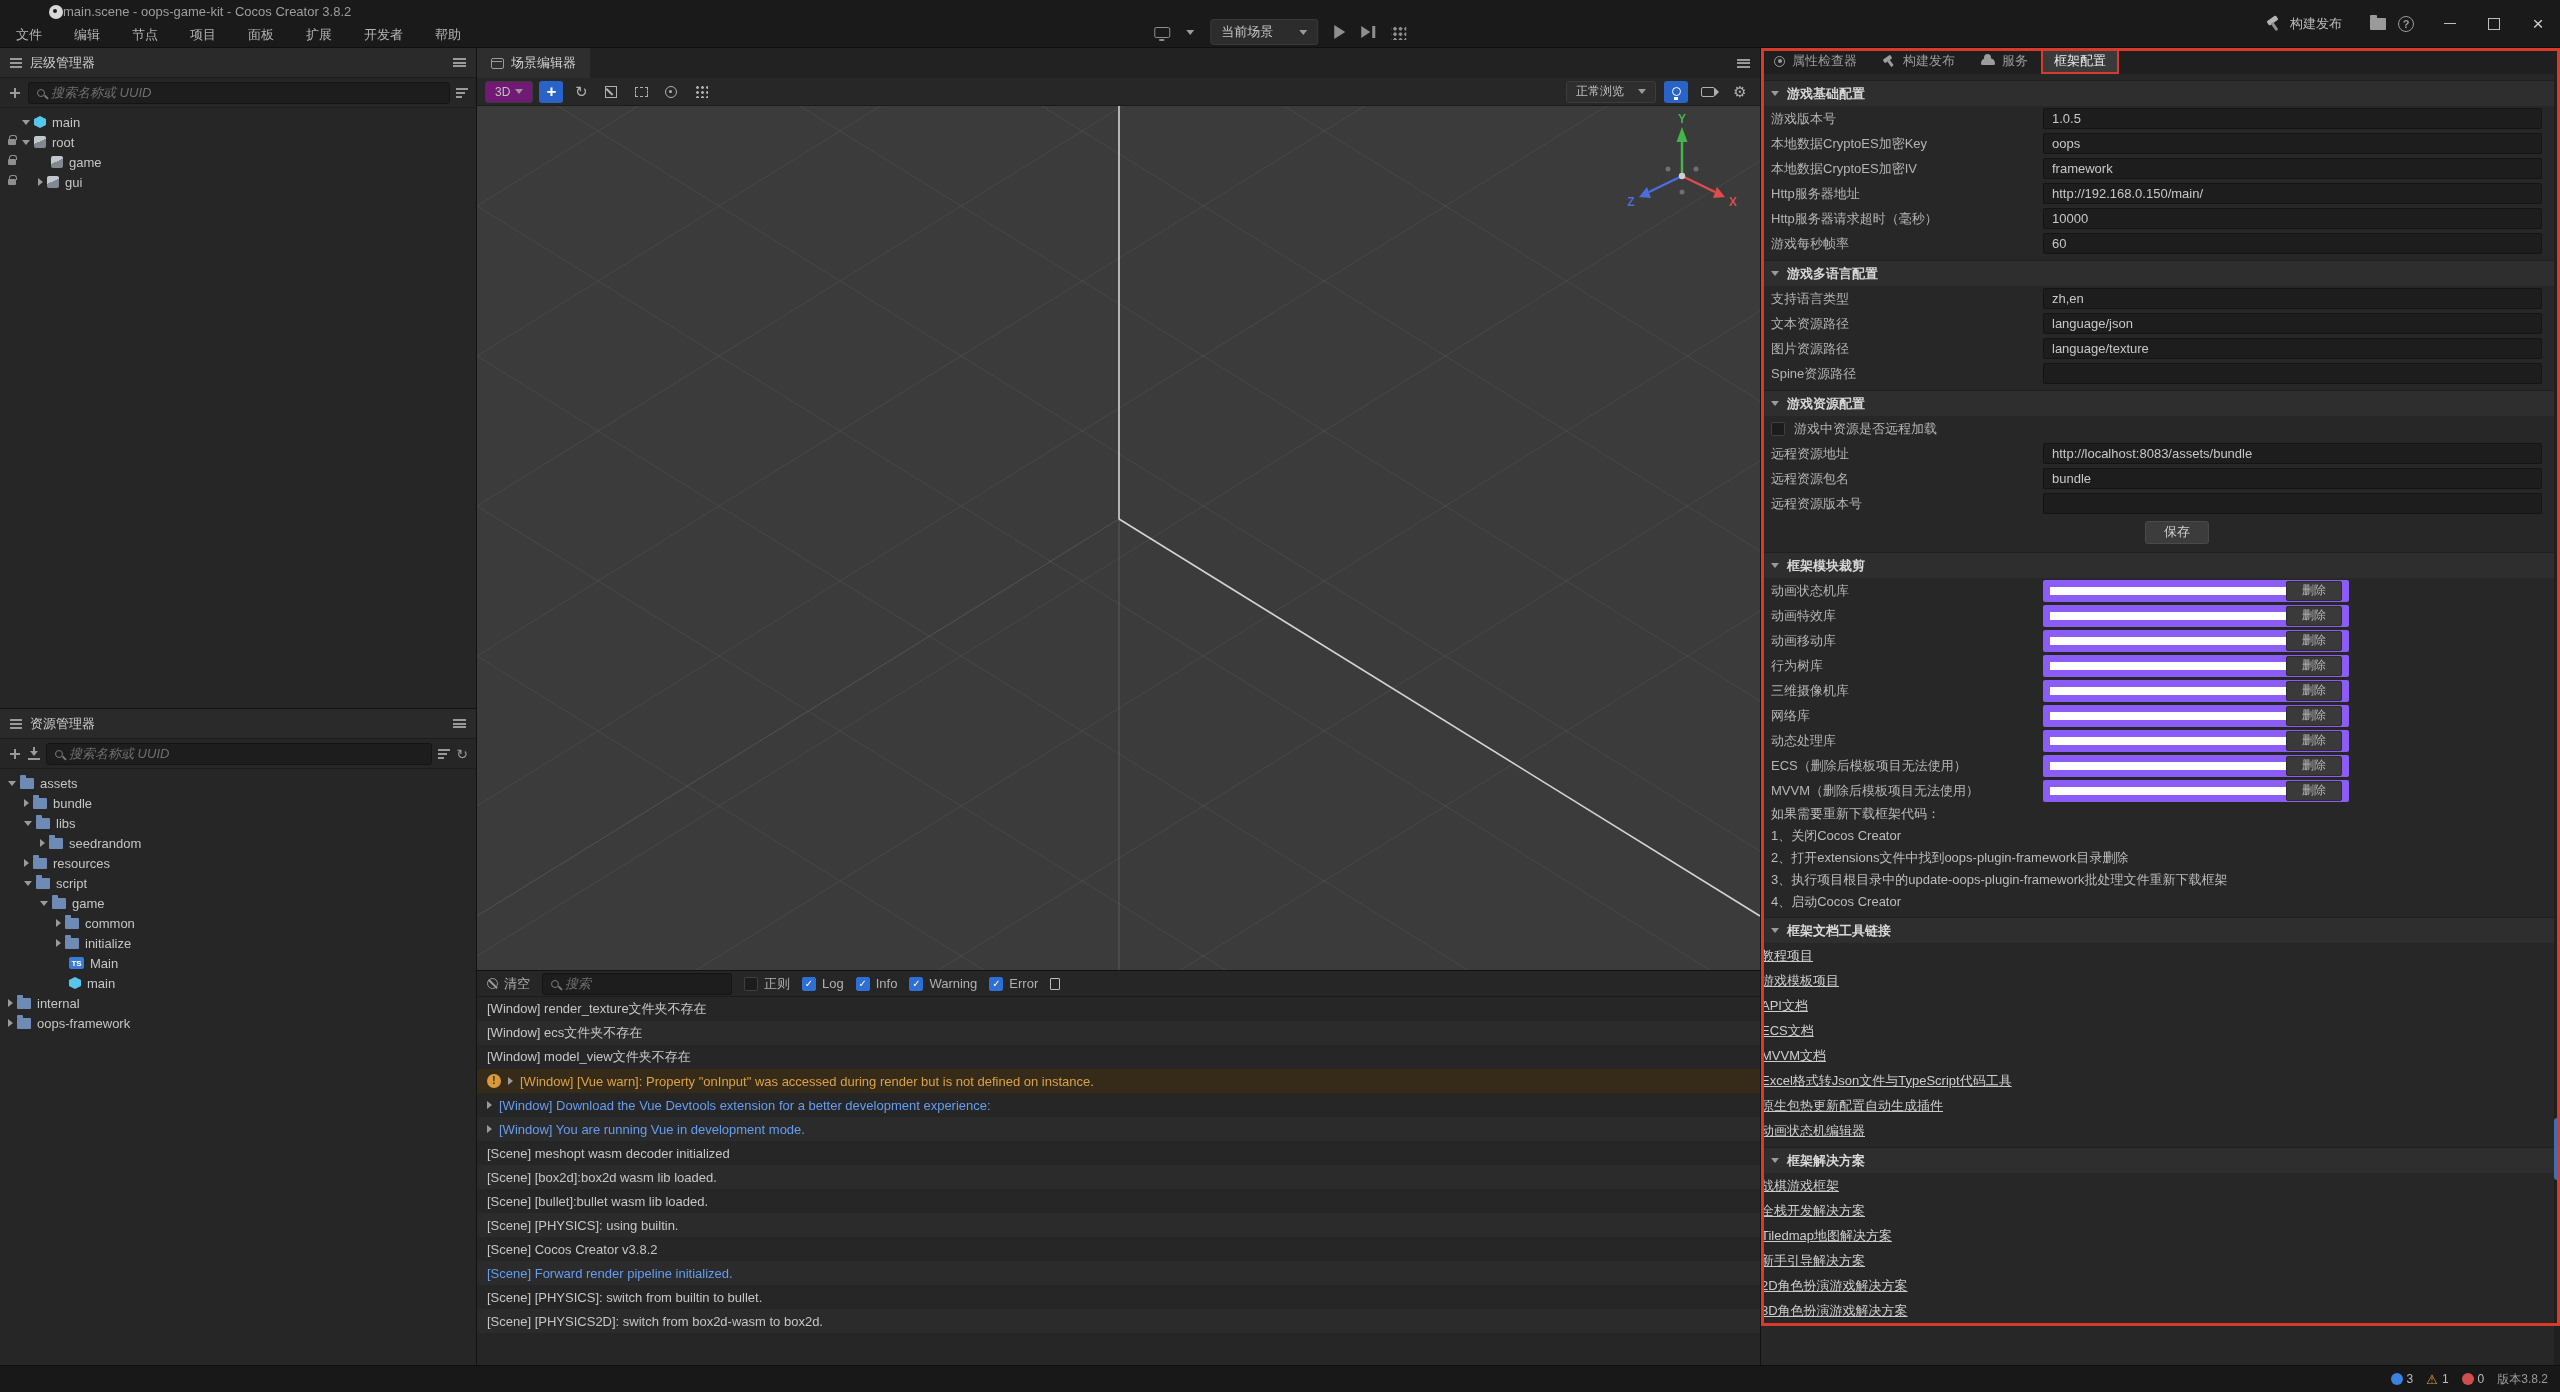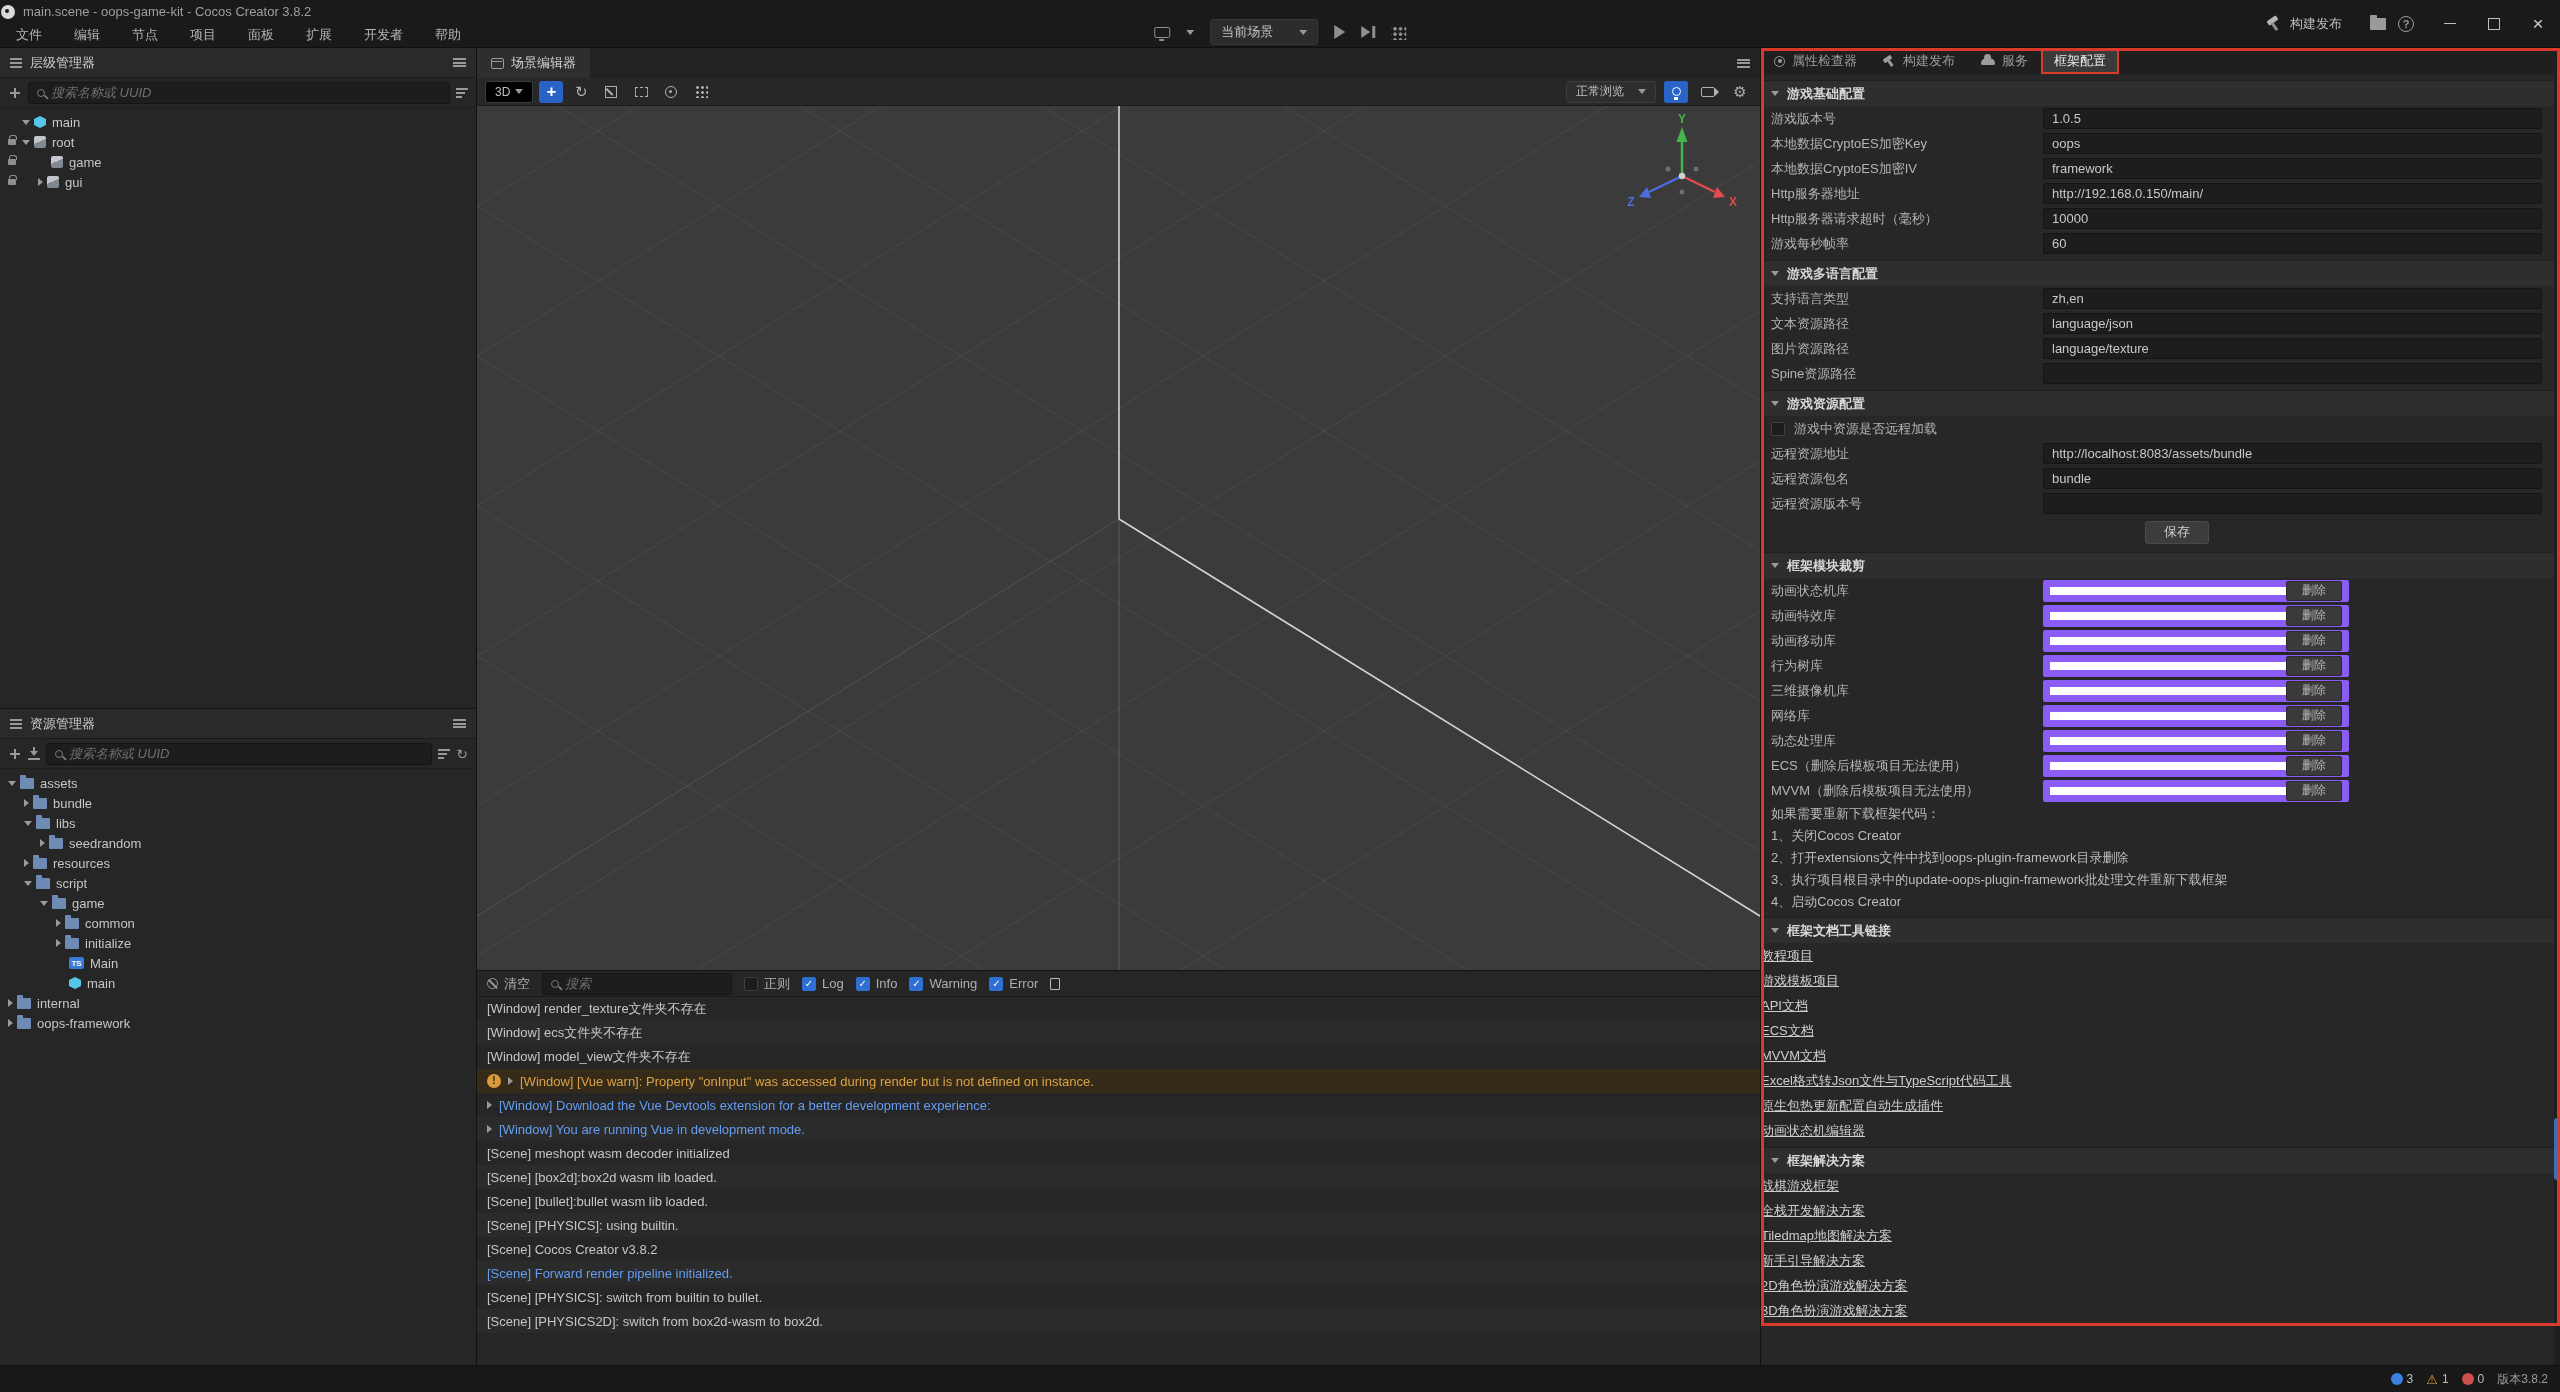--- a/index.html
+++ b/index.html
@@ -3,21 +3,21 @@
 <meta charset="utf-8">
 <style>
   *{margin:0;padding:0;box-sizing:border-box;}
   html,body{width:2560px;height:1392px;overflow:hidden;background:#1d1d1d;
     font-family:"Liberation Sans","DejaVu Sans",sans-serif;color:#bdbdbd;font-size:15px;}
   .app{width:2560px;height:1392px;display:flex;flex-direction:column;position:relative;}
 
   
   .titlebar{height:48px;background:#1a1a1a;border-bottom:1px solid #0f0f0f;display:flex;position:relative;flex:none;}
   .tb-left{display:flex;flex-direction:column;flex:1;min-width:0;}
-  .title-row{height:24px;display:flex;align-items:center;gap:8px;padding-left:1px;}
+  .title-row{height:24px;display:flex;align-items:center;padding-left:18px;margin-left:31px;}
   .app-logo{width:14px;height:14px;border-radius:50%;background:#d8d8d8;position:relative;flex:none;}
   .app-logo::after{content:"";position:absolute;left:4px;top:4px;width:4px;height:4px;border-radius:50%;background:#1a1a1a;}
   .win-title{font-size:13px;color:#9e9e9e;white-space:nowrap;}
   .menu-row{height:24px;display:flex;align-items:center;}
   .menu-item{padding:0 16px;font-size:13px;color:#b3b3b3;height:24px;display:flex;align-items:center;cursor:default;}
   .tb-center{position:absolute;left:50%;top:8px;transform:translateX(-50%);height:48px;display:flex;align-items:center;gap:16px;}
   .ic-monitor{width:16px;height:11px;border:1.5px solid #8f8f8f;border-radius:2px;position:relative;}
   .ic-monitor::after{content:"";position:absolute;left:4px;bottom:-4px;width:5px;height:2px;background:#8f8f8f;}
   .select{height:26px;background:#2c2c2c;border:1px solid #3a3a3a;border-radius:3px;display:flex;align-items:center;gap:26px;padding:0 10px;font-size:13px;color:#c4c4c4;cursor:default;}
   .tri-dn{width:0;height:0;border-left:4px solid transparent;border-right:4px solid transparent;border-top:5px solid #9a9a9a;flex:none;}
@@ -85,21 +85,21 @@
   .ic-ts{width:15px;height:12px;background:#3a7bd5;border-radius:2px;display:flex;align-items:center;justify-content:center;margin:0 6px 0 4px;flex:none;}
   .ic-ts::before{content:"TS";font-size:8px;font-weight:bold;color:#fff;}
 
   
   .scene{height:923px;flex:none;display:flex;flex-direction:column;background:#2a2a2a;border-bottom:1px solid #121212;}
   .scene-tabbar{height:30px;background:#222;display:flex;align-items:center;padding:0 0 0 0;flex:none;}
   .scene-tab{height:30px;display:flex;align-items:center;gap:7px;padding:0 14px;background:#2e2e2e;font-size:13px;color:#d2d2d2;}
   .ic-scenewin{width:13px;height:11px;border:1.5px solid #9a9a9a;border-radius:2px;position:relative;}
   .ic-scenewin::before{content:"";position:absolute;left:0;top:2px;width:10px;height:1.5px;background:#9a9a9a;}
   .scene-toolbar{height:28px;display:flex;align-items:center;gap:6px;padding:0 8px;background:#272727;border-bottom:1px solid #1b1b1b;flex:none;}
-  .btn-3d{height:22px;padding:0 9px;background:#000000;border:1px solid #3c3c3c;border-radius:3px;font-size:12px;color:#c0c0c0;display:flex;align-items:center;gap:5px;}
+  .btn-3d{height:22px;padding:0 9px;background:#701a75;border:1px solid #3c3c3c;border-radius:3px;font-size:12px;color:#c0c0c0;display:flex;align-items:center;gap:5px;}
   .tool-btn{width:24px;height:22px;display:flex;align-items:center;justify-content:center;border-radius:3px;color:#b0b0b0;}
   .tool-btn.sel{background:#2a63c8;color:#fff;}
   .ic-move::before{content:"+";font-size:17px;font-weight:bold;line-height:1;}
   .ic-rotate::before{content:"↻";font-size:15px;line-height:1;}
   .ic-scale{width:12px;height:12px;border:1.5px solid currentColor;position:relative;}
   .ic-scale::after{content:"";position:absolute;left:1px;top:1px;width:9px;height:1.5px;background:currentColor;transform:rotate(45deg);transform-origin:left top;}
   .ic-rect{width:13px;height:10px;border:1.5px dashed currentColor;}
   .ic-pivot{width:12px;height:12px;border:1.5px solid currentColor;border-radius:50%;position:relative;}
   .ic-pivot::after{content:"";position:absolute;left:3px;top:3px;width:3px;height:3px;background:currentColor;border-radius:50%;}
   .ic-snap{width:13px;height:13px;background-image:radial-gradient(currentColor 1.3px,transparent 1.5px);background-size:5px 5px;}

